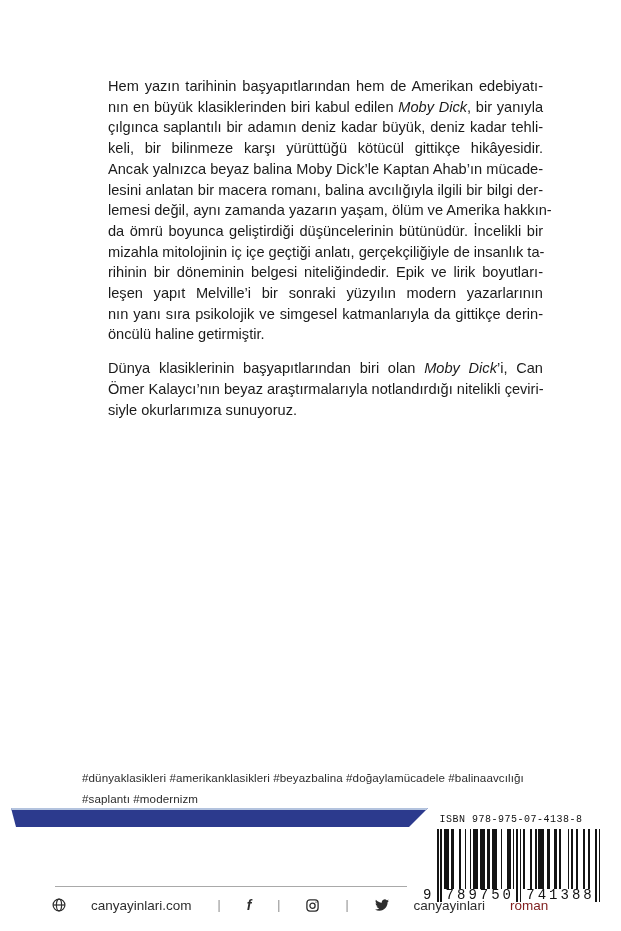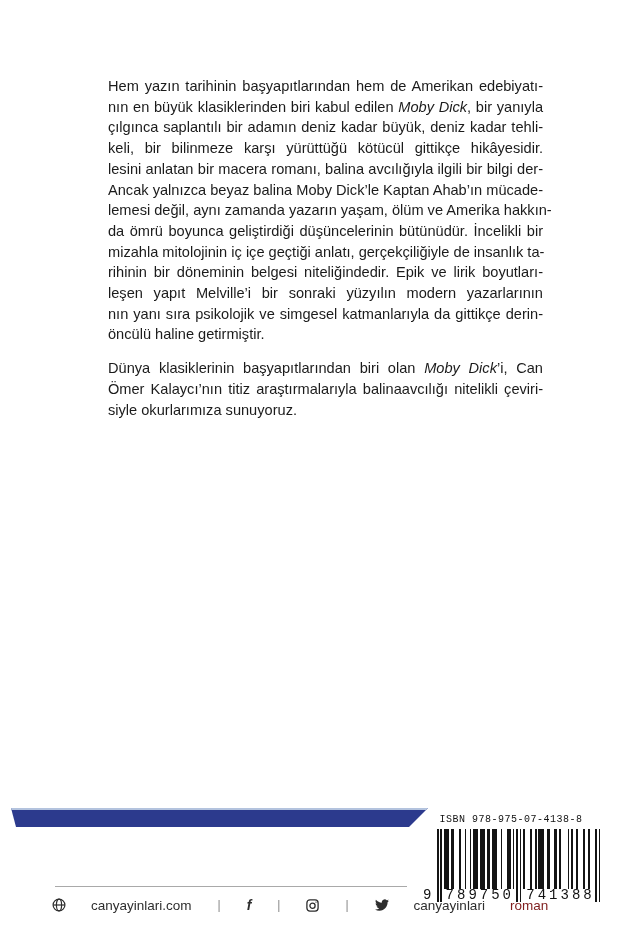--- a/index.html
+++ b/index.html
@@ -57,37 +57,41 @@
 <body>
 
 <div class="page">
 
   <main class="synopsis">
     <div class="para">
         <div class="line"><span>Hem yazın tarihinin başyapıtlarından hem de Amerikan edebiyatı-</span></div>
         <div class="line"><span>nın en büyük klasiklerinden biri kabul edilen </span><i>Moby Dick</i><span>, bir yanıyla</span></div>
         <div class="line"><span>çılgınca saplantılı bir adamın deniz kadar büyük, deniz kadar tehli-</span></div>
         <div class="line"><span>keli, bir bilinmeze karşı yürüttüğü kötücül gittikçe hikâyesidir.</span></div>
+        <div class="line"><span>Ancak yalnızca beyaz balina Moby Dick’le Kaptan Ahab’ın mücade-</span></div>
         <div class="line"><span>lesini anlatan bir macera romanı, balina avcılığıyla ilgili bir bilgi der-</span></div>
-        <div class="line"><span>Ancak yalnızca beyaz balina Moby Dick’le Kaptan Ahab’ın mücade-</span></div>
         <div class="line"><span>lemesi değil, aynı zamanda yazarın yaşam, ölüm ve Amerika hakkın-</span></div>
         <div class="line"><span>da ömrü boyunca geliştirdiği düşüncelerinin bütünüdür. İncelikli bir</span></div>
         <div class="line"><span>mizahla mitolojinin iç içe geçtiği anlatı, gerçekçiliğiyle de insanlık ta-</span></div>
         <div class="line"><span>rihinin bir döneminin belgesi niteliğindedir. Epik ve lirik boyutları-</span></div>
         <div class="line"><span>leşen yapıt Melville’i bir sonraki yüzyılın modern yazarlarının</span></div>
         <div class="line"><span>nın yanı sıra psikolojik ve simgesel katmanlarıyla da gittikçe derin-</span></div>
         <div class="line last"><span>öncülü haline getirmiştir.</span></div>
       </div>
     <div class="para para2">
         <div class="line"><span>Dünya klasiklerinin başyapıtlarından biri olan </span><i>Moby Dick</i><span>’i, Can</span></div>
-        <div class="line"><span>Ömer Kalaycı’nın titiz araştırmalarıyla balinaavcılığı nitelikli çeviri-</span></div>
+        <div class="line"><span>Ömer Kalaycı’nın beyaz araştırmalarıyla notlandırdığı nitelikli çeviri-</span></div>
         <div class="line last"><span>siyle okurlarımıza sunuyoruz.</span></div>
       </div>
   </main>
 
+  <div class="hashtags">
+    <div>#dünyaklasikleri #amerikanklasikleri #beyazbalina #doğaylamücadele #balinaavcılığı</div>
+    <div>#saplantı #modernizm</div>
+  </div>
 
   <div class="stripe"></div>
 
 
   <div class="footer-rule"></div>
 
   <div class="footer">
     <span class="icon">
       <svg width="14" height="14" viewBox="0 0 14 14" fill="none" stroke="#2e2e2e" stroke-width="1.2">
         <circle cx="7" cy="7" r="5.9"></circle>

